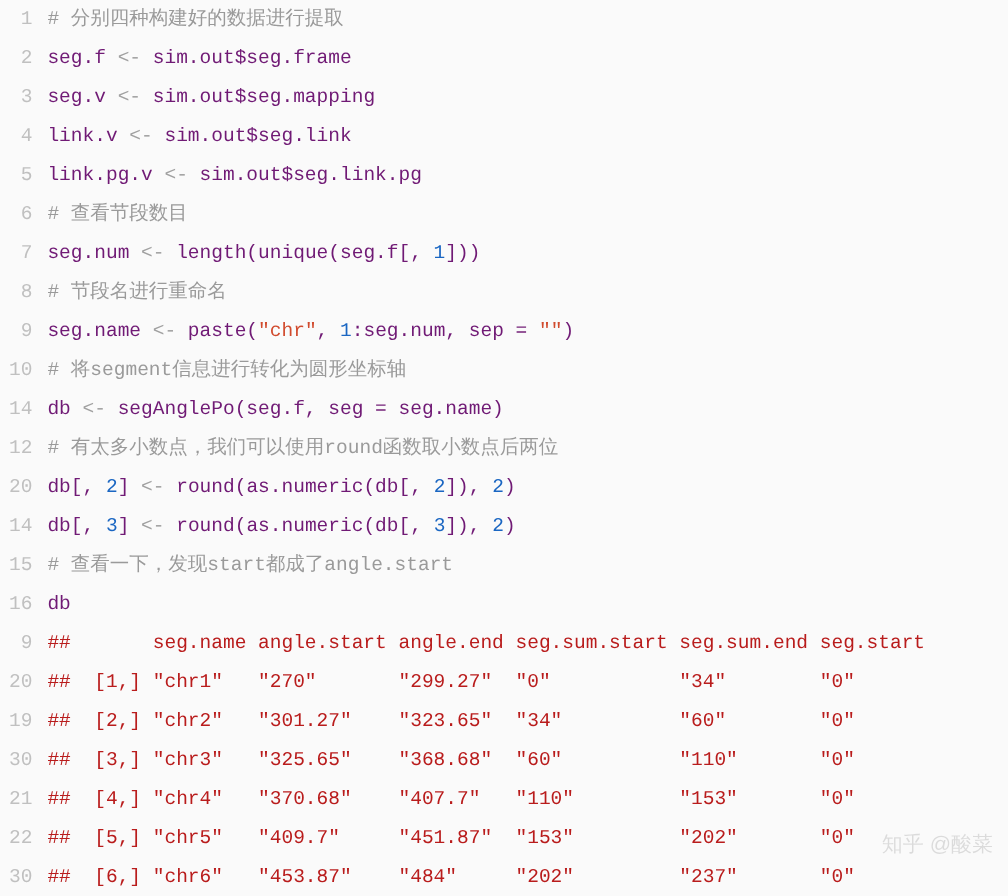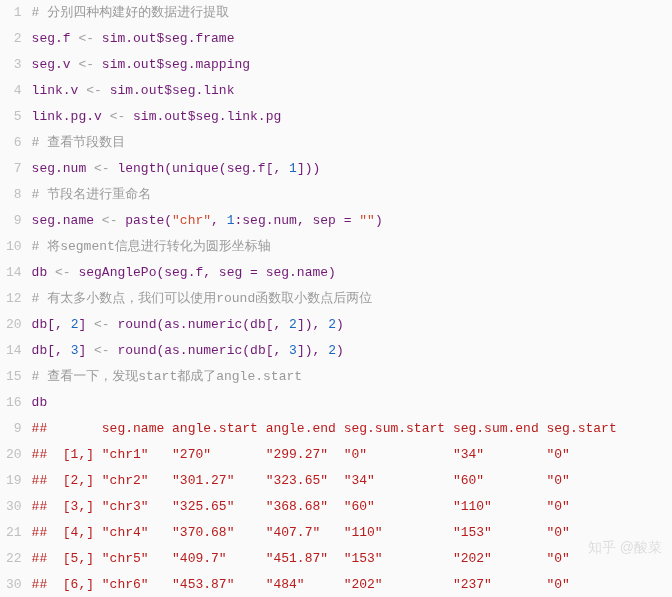--- a/index.html
+++ b/index.html
@@ -42,21 +42,21 @@
   }
   .tok-comment { color: #9a9a9a; }
   .tok-op      { color: #a0a0a0; }
   .tok-ident   { color: #701a75; }
   .tok-num     { color: #1a66c2; }   
   .tok-str     { color: #d14b2e; }   
   .tok-output  { color: #b91c1c; }
   .watermark {
     position: absolute;
     right: 10px;
-    bottom: 38px;
+    bottom: 23px;
     color: rgba(0,0,0,0.12);
     font-size: 14px;
     font-family: sans-serif;
     pointer-events: none;
   }
 </style>
 </head>
 <body>
 
 <div class="code-block">

